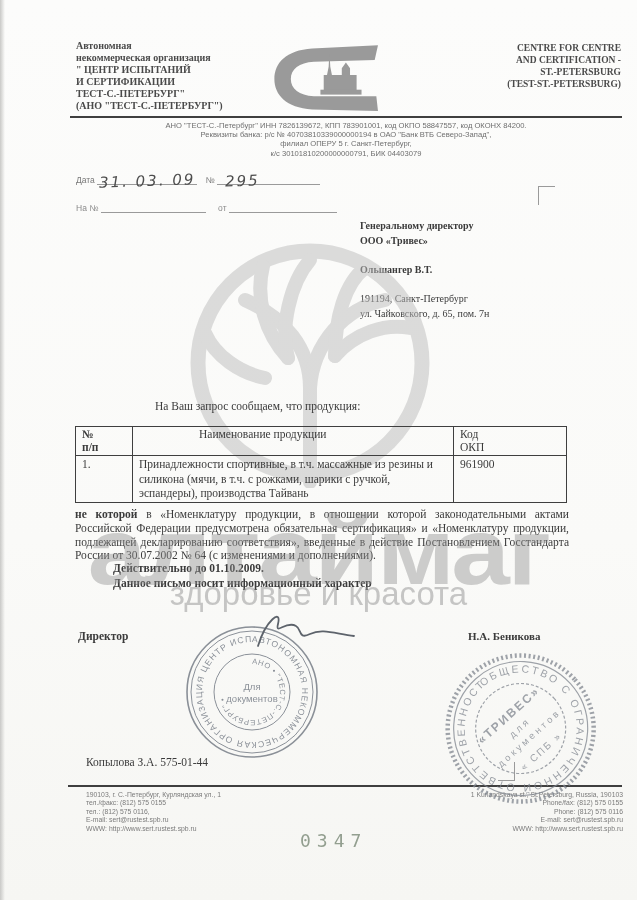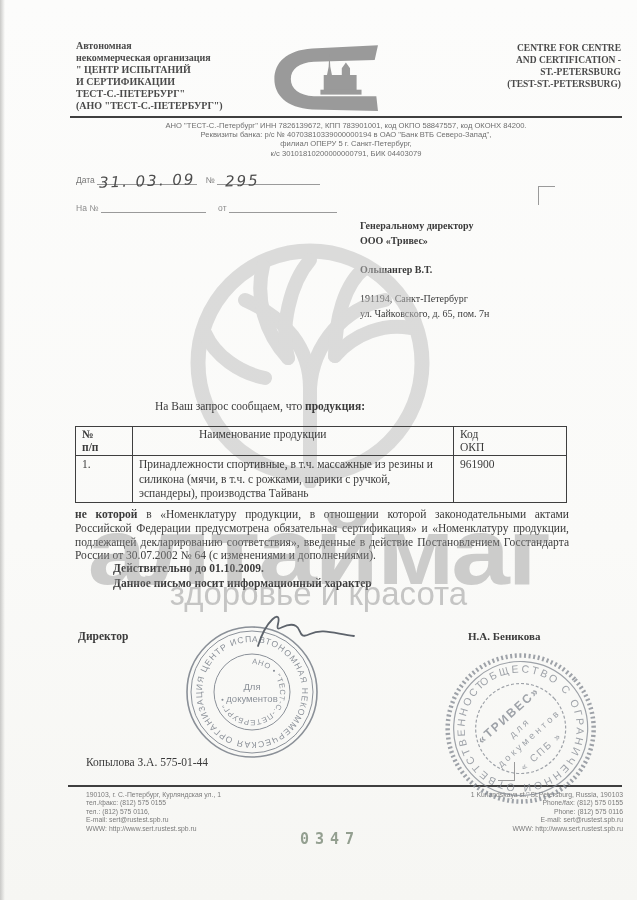--- a/index.html
+++ b/index.html
@@ -27,21 +27,21 @@
   
   .recipient{position:absolute;left:360px;top:218px;font-size:10px;line-height:15px;color:#3b3b3b;}
   .recipient .b{font-weight:bold;}
   .recipient .gap{height:14px;}
   
   .tree-wm{position:absolute;left:185px;top:238px;opacity:0.5;pointer-events:none;}
   .wm-big{position:absolute;left:0px;top:498px;width:637px;text-align:center;font-family:"Liberation Sans",sans-serif;font-weight:bold;font-size:94px;letter-spacing:-2px;color:#8f8f8f;opacity:0.42;pointer-events:none;z-index:6;transform:scaleX(1.12);}
   .wm-slogan{position:absolute;left:0;top:575px;width:637px;text-align:center;font-family:"Liberation Sans",sans-serif;font-size:33px;color:#9b9b9b;opacity:0.55;pointer-events:none;z-index:6;}
   
   .intro{position:absolute;left:155px;top:400px;font-size:11.5px;z-index:2;}
-  .intro .b{font-weight:bold;margin-top:36px;}
+  .intro .b{font-weight:normal;margin-top:36px;}
   .prod-table{position:absolute;left:75px;top:426px;width:492px;border-collapse:collapse;font-size:11.5px;z-index:2;}
   .prod-table th,.prod-table td{border:1.4px solid #3f3f3f;padding:1px 6px;vertical-align:top;font-weight:normal;text-align:left;color:#3b3b3b;}
   .prod-table .c-num{width:44px;}
   .prod-table .c-code{width:100px;}
   .prod-table th{line-height:13px;}
   .prod-table td{line-height:14.5px;}
   .body-par{position:absolute;left:75px;top:508px;width:494px;font-size:11.5px;line-height:13.8px;text-align:justify;z-index:2;}
   .body-par .b{font-weight:bold;}
   .valid-line{position:absolute;left:113px;top:562px;font-size:11.5px;font-weight:bold;z-index:2;}
   .info-line{position:absolute;left:113px;top:577px;font-size:11.5px;font-weight:bold;z-index:2;}
@@ -49,21 +49,21 @@
   .director{position:absolute;left:78px;top:630px;font-size:11.5px;font-weight:bold;z-index:7;}
   .director-name{position:absolute;left:468px;top:630px;font-size:11px;font-weight:bold;z-index:7;}
   .contact{position:absolute;left:86px;top:756px;font-size:11.5px;z-index:7;}
   .stamp-left{position:absolute;left:182px;top:622px;opacity:0.8;z-index:5;}
   .stamp-right{position:absolute;left:442px;top:648px;opacity:0.75;z-index:5;transform:rotate(-42deg);}
   .sig-squiggle{position:absolute;left:252px;top:606px;z-index:6;}
   
   .foot-rule{position:absolute;left:68px;top:785px;width:554px;border-top:2.5px solid #3f3f3f;}
   .foot-left{position:absolute;left:86px;top:791px;font-family:"Liberation Sans",sans-serif;font-size:6.8px;line-height:8.4px;color:#7b7b7b;}
   .foot-right{position:absolute;right:14px;top:791px;text-align:right;font-family:"Liberation Sans",sans-serif;font-size:6.8px;line-height:8.4px;color:#7b7b7b;}
-  .stamp-number{position:absolute;left:300px;top:830px;font-family:"DejaVu Sans Mono",monospace;font-size:15px;letter-spacing:6px;color:#82907f;opacity:0.85;font-weight:bold;}
+  .stamp-number{position:absolute;left:300px;top:830px;font-family:"DejaVu Sans Mono",monospace;font-size:18px;letter-spacing:6px;color:#82907f;opacity:0.85;}
   svg text{font-family:"Liberation Sans",sans-serif;}
 </style>
 </head>
 <body>
 
 <div class="page">
   <div class="edge-shadow"></div>
 
   <div class="org-ru">
     <div>Автономная</div>

